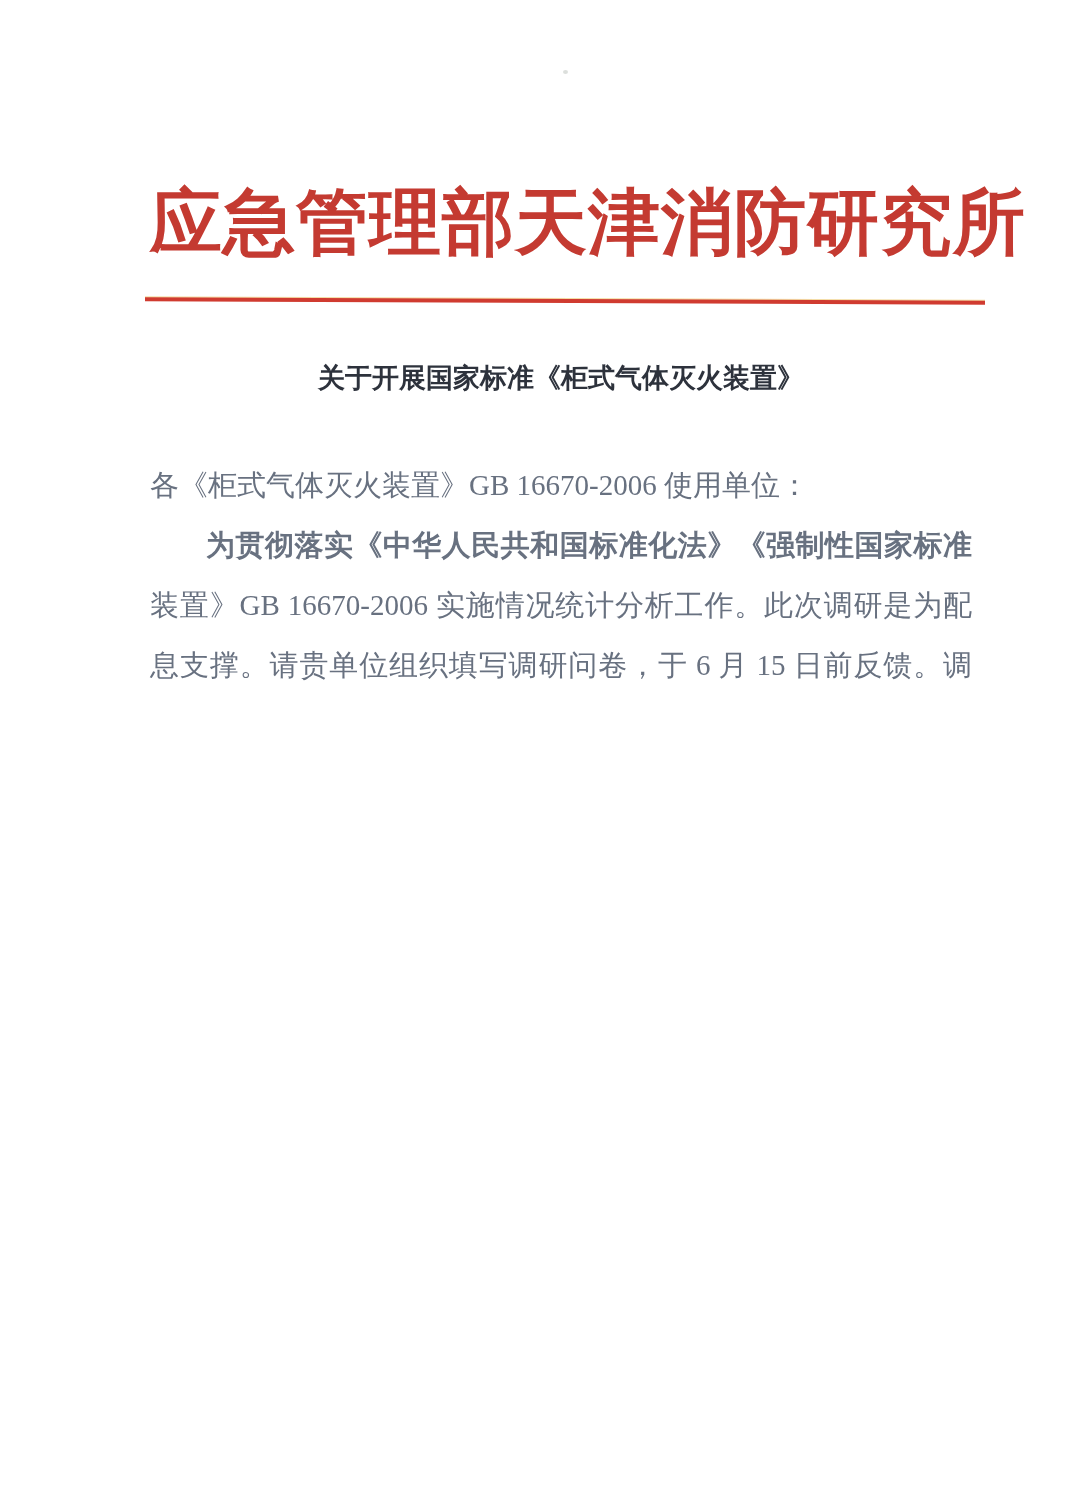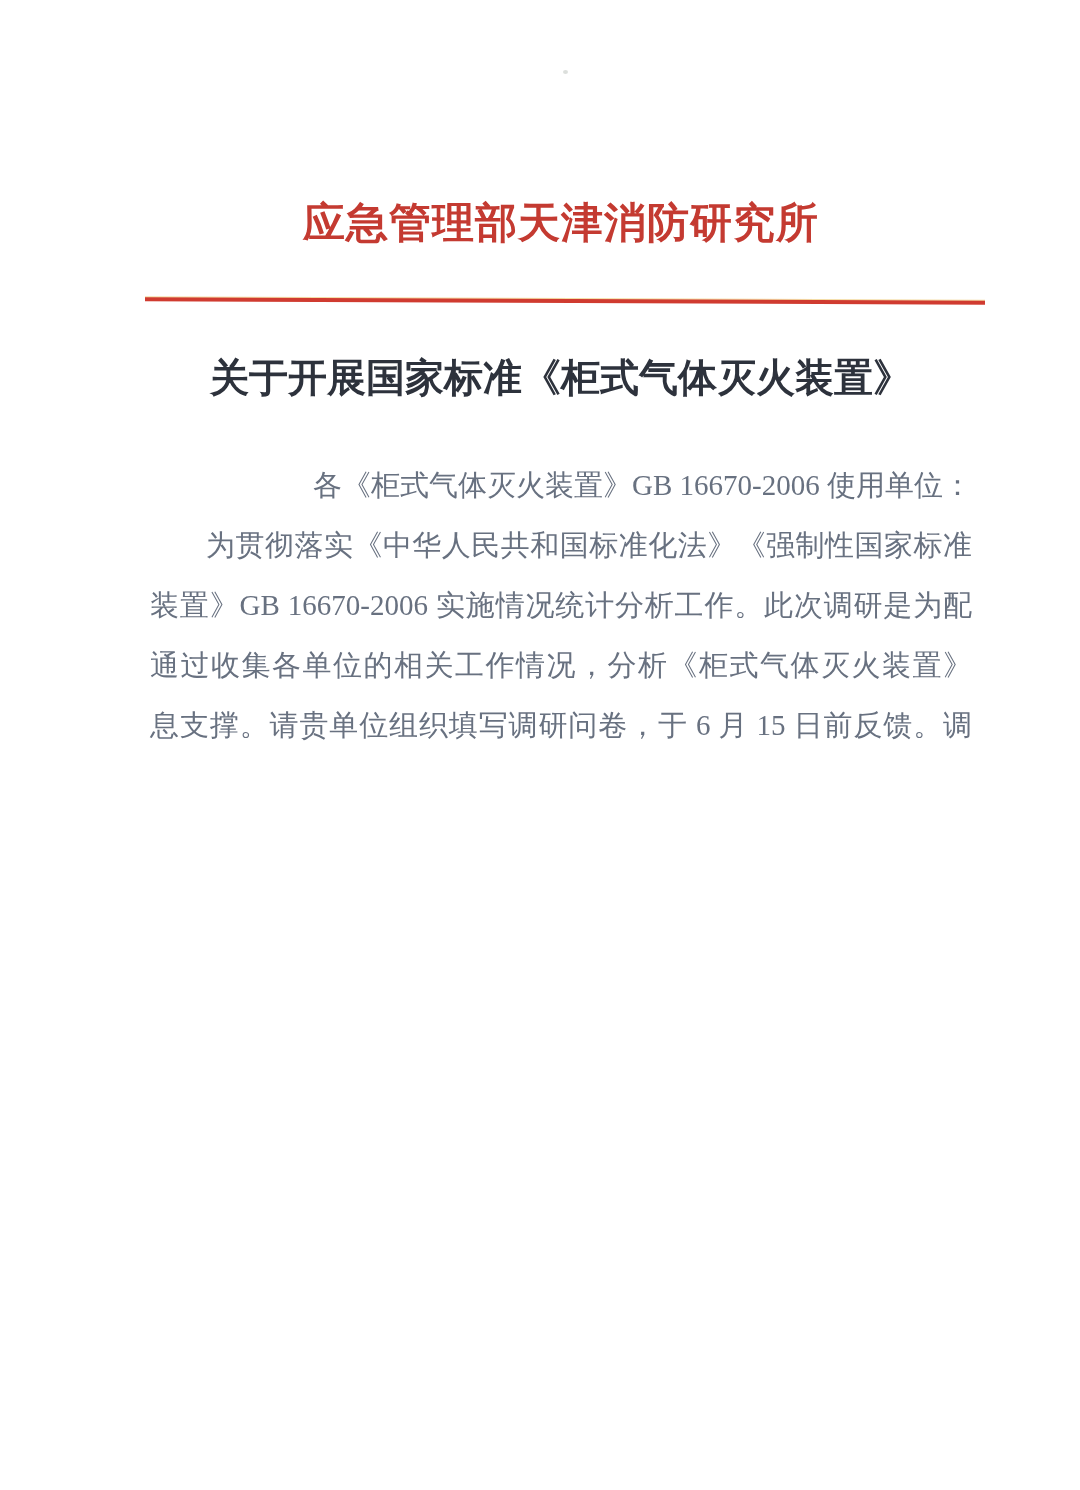--- a/index.html
+++ b/index.html
@@ -21,21 +21,21 @@
     border-radius: 50%;
   }
   .content {
     position: absolute;
     left: 150px;
     top: 0;
     width: 822px;
   }
   .org-name {
     margin-top: 176px;
-    font-size: 42px;
+    font-size: 72px;
     line-height: 94px;
     font-weight: 700;
     letter-spacing: 1px;
     text-align: center;
     color: #c43a31;
     white-space: nowrap;
   }
   .rule {
     margin-top: 29px;
     margin-left: -5px;
@@ -43,45 +43,45 @@
     height: 4px;
     background: #d03b30;
     box-shadow: 0 -1px 0 rgba(230,180,60,0.45);
     transform: rotate(0.25deg);
   }
   .doc-title {
     margin-top: 36px;
     text-align: center;
     color: #2d323c;
     font-weight: 700;
-    font-size: 39px;
+    font-size: 27px;
   }
   .doc-title .t-line {
     line-height: 78px;
     white-space: nowrap;
   }
   .body-text {
     margin-top: 38px;
     font-size: 29px;
     line-height: 60px;
     color: #687180;
     font-weight: 400;
   }
   .b-line {
     white-space: nowrap;
-    text-align: right;
   }
   .b-line.fill {
     white-space: normal;
     text-align: justify;
     text-align-last: justify;
     text-justify: inter-character;
   }
   .b-line.indent {
     text-indent: 56px;
+    font-weight: bold;
   }
 </style>
 </head>
 <body>
 
 <div class="page">
 
   <div class="speck"></div>
 
   <div class="content">
@@ -91,18 +91,17 @@
     <div class="rule"></div>
 
     <div class="doc-title">
       <div class="t-line">关于开展国家标准《柜式气体灭火装置》</div>
     </div>
 
     <div class="body-text">
       <div class="b-line">各《柜式气体灭火装置》GB 16670-2006 使用单位：</div>
       <div class="b-line indent fill">为贯彻落实《中华人民共和国标准化法》《强制性国家标准</div>
       <div class="b-line fill">装置》GB 16670-2006 实施情况统计分析工作。此次调研是为配</div>
-      <div class="b-line fill">通过收集各单位的相关工作情况，分析《柜式气体灭火装置》</div>
       <div class="b-line fill">息支撑。请贵单位组织填写调研问卷，于 6 月 15 日前反馈。调</div>
     </div>
 
   </div>
 </div>
 
 </body></html>

